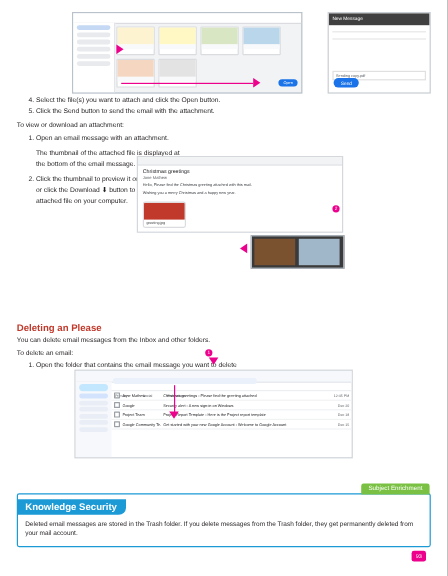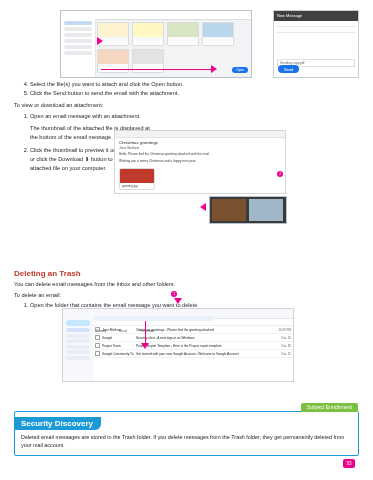--- a/index.html
+++ b/index.html
@@ -175,21 +175,21 @@
 
     <div class="numbadge" style="right:2px;top:40px;">2</div>
   </div>
 
   <div class="shot" id="shot4">
     <div style="position:absolute;left:2px;top:2px;width:34px;height:22px;background:#7a5230;"></div>
     <div style="position:absolute;left:39px;top:2px;width:34px;height:22px;background:#9fb7c9;"></div>
   </div>
   <div class="arrow arrow-left" style="left:186px;top:193px;"></div>
 
-  <div class="h-red" style="margin-top:96px;">Deleting an Trash</div>
+  <div class="h-red" style="margin-top:96px;">Deleting an Please</div>
   <div class="txt" style="margin-top:2px;">You can delete email messages from the Inbox and other folders.</div>
   <div class="txt" style="margin-top:2px;">To delete an email:</div>
   <ol class="steps" style="margin-top:2px;">
     <li>Open the folder that contains the email message you want to delete</li>
   </ol>
 
   <div class="shot" id="shot5">
     <div class="gbar">
       <span style="font-size:4px;color:#5f6368;margin-left:10px;">Gmail</span>
       <span style="display:inline-block;width:120px;height:5px;background:#eaf1fb;border-radius:3px;margin-left:6px;vertical-align:middle;" title="Search mail"></span>
@@ -236,19 +236,19 @@
     </div>
     <div class="vline" style="left:82px;top:12px;height:24px;"></div>
     <div class="arrow arrow-down" style="left:78px;top:34px;"></div>
 
   </div>
   <div class="arrow arrow-down" style="left:160px;top:288px;"></div>
   <div class="numbadge" style="left:157px;top:281px;">1</div>
 
   <div class="kd">
     <div class="kd-tag">Subject Enrichment</div>
-    <div class="kd-title">Security Discovery</div>
+    <div class="kd-title">Knowledge Security</div>
     <div class="kd-body">Deleted email messages are stored in the Trash folder. If you delete messages from the Trash folder, they get permanently deleted from your mail account.</div>
   </div>
 
   <div class="pageno">93</div>
  </div>
 </div>
 
 </body></html>

